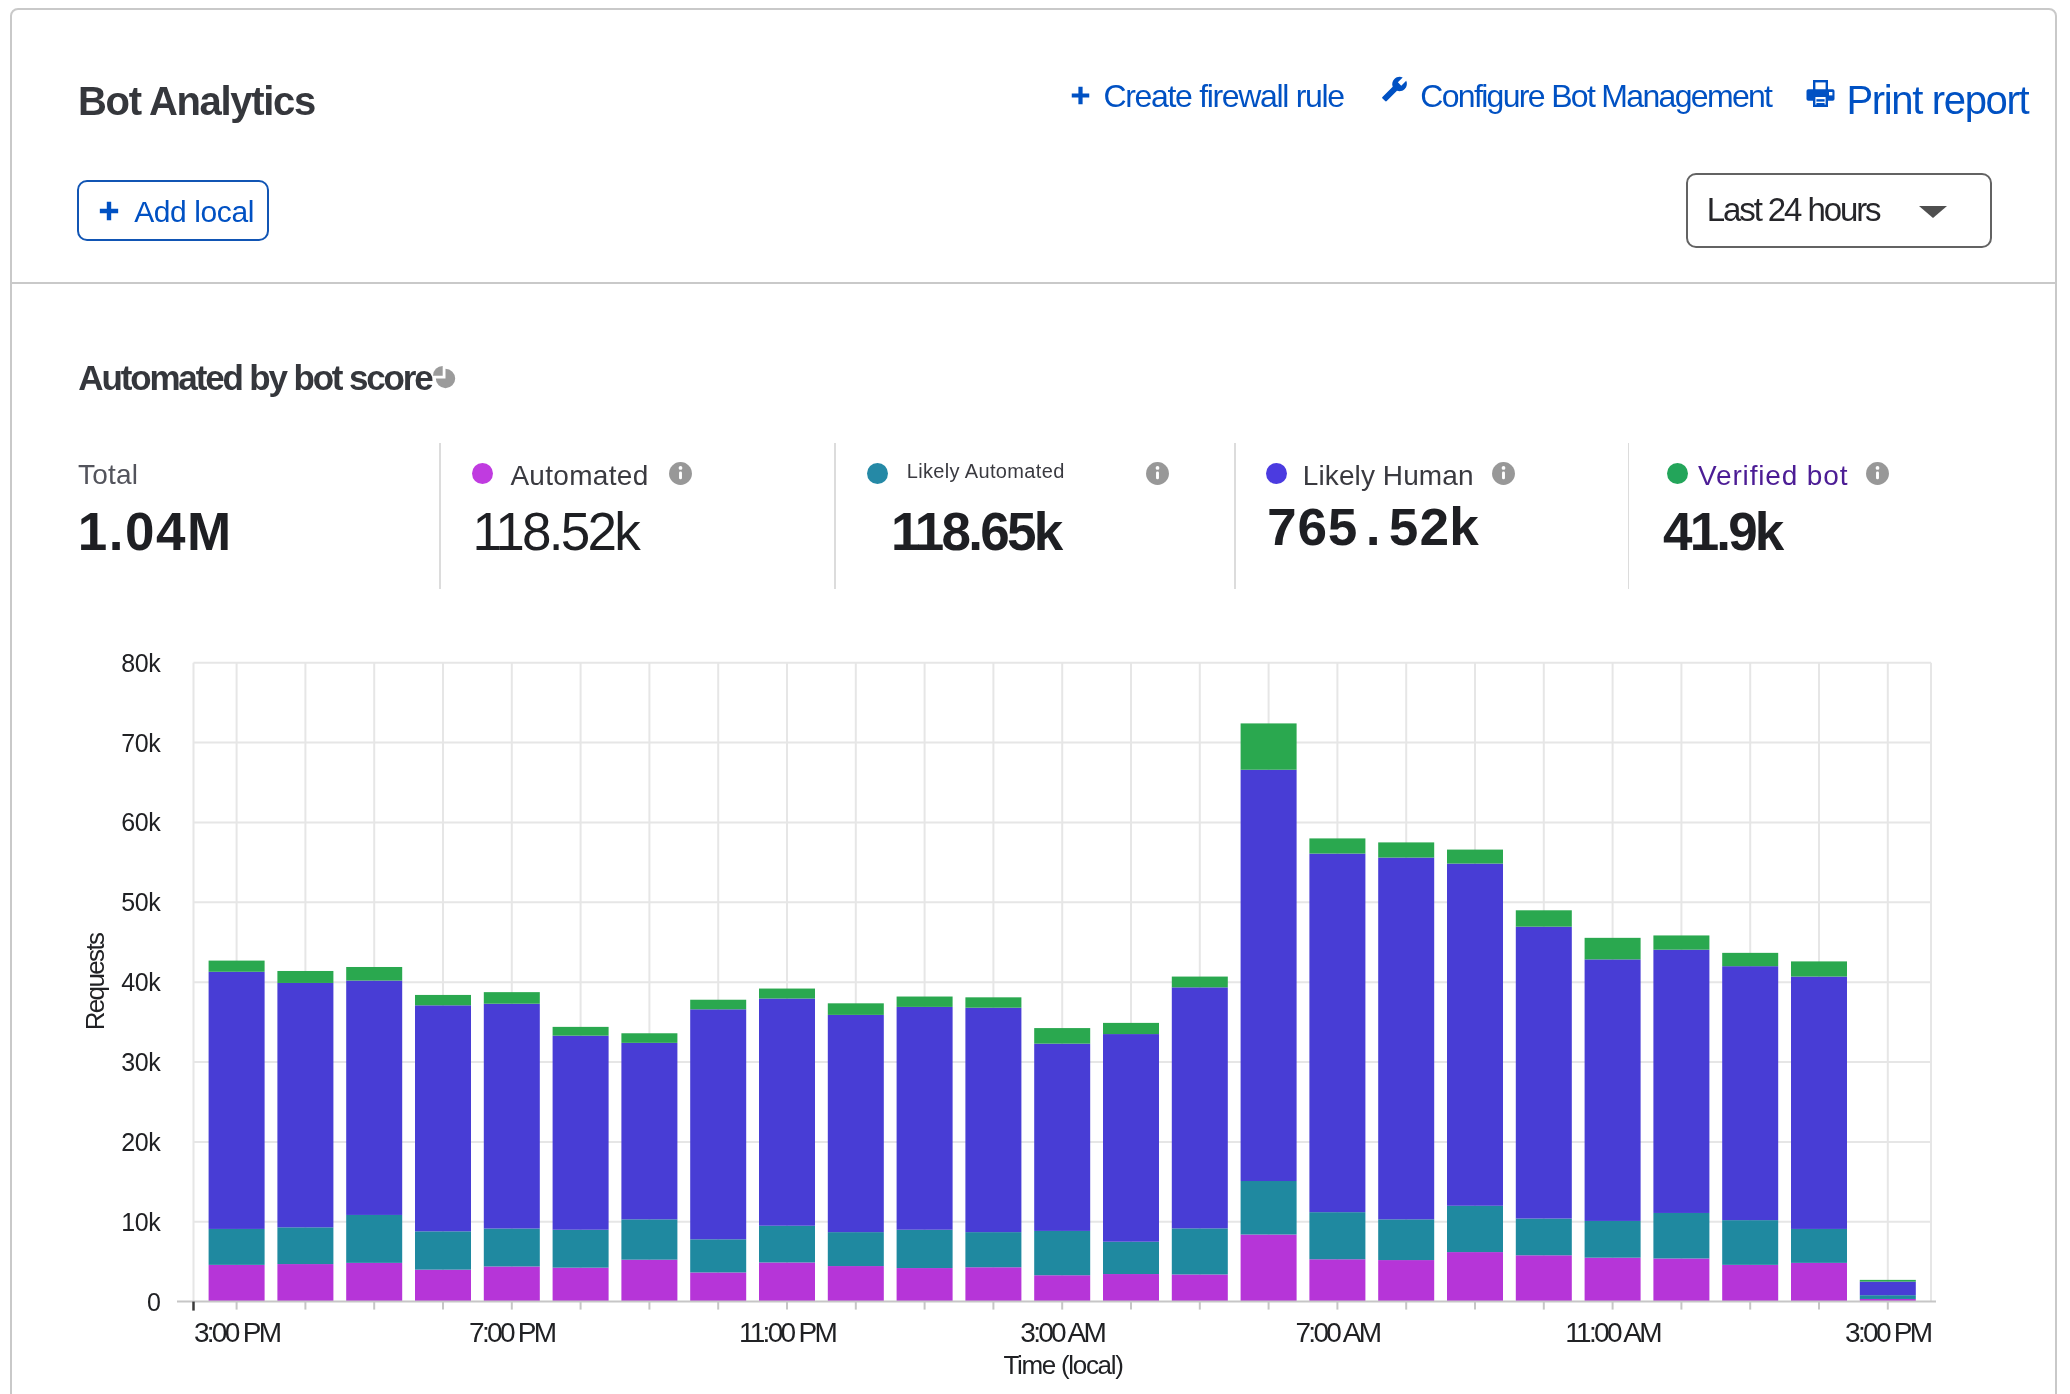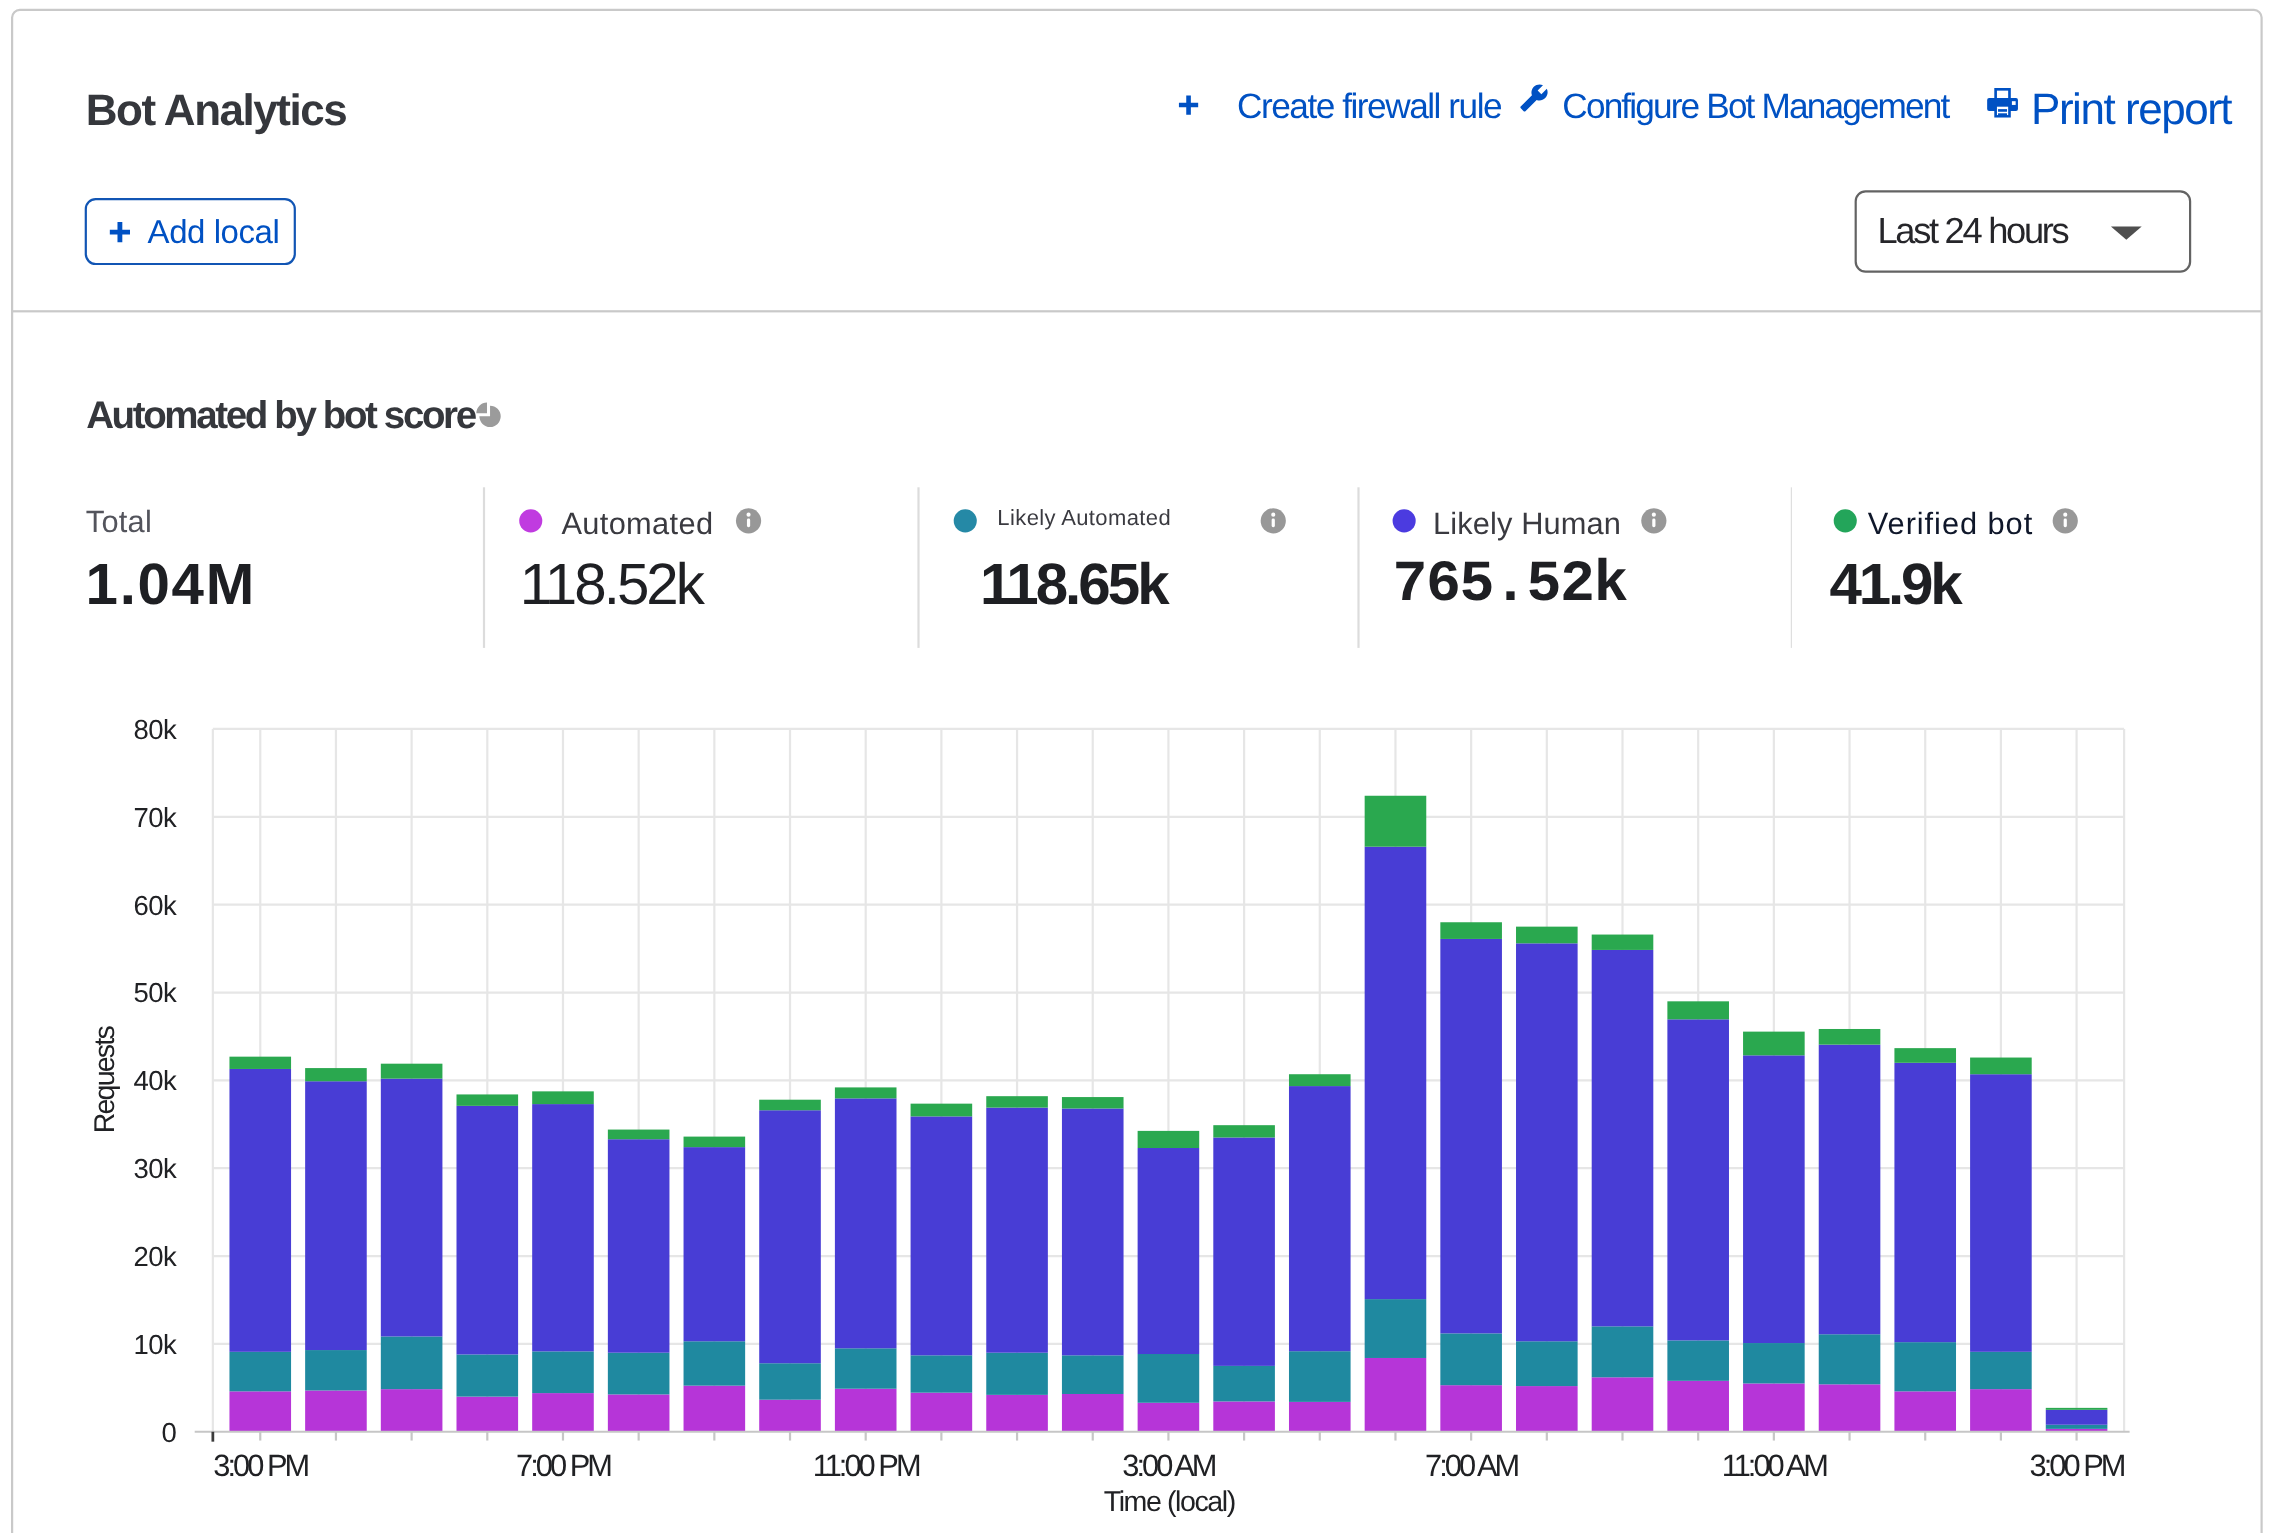--- a/index.html
+++ b/index.html
@@ -5,21 +5,21 @@
 html,body { width:2070px; height:1394px; background:#fff; font-family:"Liberation Sans", sans-serif; overflow:hidden; }
 .abs { position:absolute; }
 </style></head>
 <body>
 <div class="abs" style="left:10px;top:8px;width:2047px;height:1500px;border:2px solid #c9c9c9;border-radius:8px"></div>
 <div class="abs" style="left:11px;top:281.5px;width:2045px;height:2px;background:#c9c9c9"></div>
 <div class="abs" style="left:78px;top:78.5px;font-size:40px;font-weight:700;letter-spacing:-1.33px;color:#35373c;">Bot Analytics</div>
 <div class="abs" style="left:1069.6px;top:84.5px"><svg width="21" height="21" viewBox="0 0 24 24">
       <path d="M9.6 2h4.8v7.6H22v4.8h-7.6V22H9.6v-7.6H2V9.6h7.6z" fill="#0051c3"></path>
     </svg></div>
-<div class="abs" style="left:1103.5px;top:78px;font-size:32px;letter-spacing:-1.33px;color:#0051c3;margin-left:21px;">Create firewall rule</div>
+<div class="abs" style="left:1103.5px;top:78px;font-size:32px;letter-spacing:-1.33px;color:#0051c3;">Create firewall rule</div>
 <div class="abs" style="left:1380.5px;top:75px"><svg width="27" height="28" viewBox="0 0 24 24">
       <g transform="scale(-1,1) translate(-24,0)">
         <path d="M22.7 19l-9.1-9.1c.9-2.3.4-5-1.5-6.9-2-2-5-2.4-7.4-1.3L9 6 6 9 1.6 4.7C.4 7.1.9 10.1 2.9 12.1c1.9 1.9 4.6 2.4 6.9 1.5l9.1 9.1c.4.4 1 .4 1.4 0l2.3-2.3c.5-.4.5-1.1.1-1.4z" fill="#0051c3"></path>
       </g>
     </svg></div>
 <div class="abs" style="left:1420.3px;top:78px;font-size:32px;letter-spacing:-1.68px;color:#0051c3;">Configure Bot Management</div>
 <div class="abs" style="left:1805.5px;top:80px"><svg width="29" height="27" viewBox="0 0 29 27">
       <rect x="8.2" y="1.2" width="12.6" height="10" fill="#fff" stroke="#0051c3" stroke-width="2.4"></rect>
       <rect x="0.5" y="9.2" width="28" height="11.6" rx="1.8" fill="#0051c3"></rect>
       <rect x="23" y="12" width="3.4" height="3.4" fill="#fff"></rect>
@@ -65,21 +65,21 @@
 <div class="abs" style="left:870.9px;top:501px;font-size:53px;font-weight:700;letter-spacing:-2.7px;color:#1e1f23;margin-left:20px;">118.65k</div>
 <div class="abs" style="left:1266.1px;top:463.3px;width:21px;height:21px;border-radius:50%;background:#4b3be0"></div>
 <div class="abs" style="left:1302.8px;top:459.5px;font-size:28px;letter-spacing:0.1px;color:#3a3a40;">Likely Human</div>
 <svg width="25" height="25" viewBox="0 0 24 24" style="position:absolute;left:1491px;top:461px">
     <circle cx="12" cy="12" r="11" fill="#989898"></circle>
     <rect x="10.6" y="10" width="2.8" height="7.6" rx="1.3" fill="#fff"></rect>
     <circle cx="12" cy="6.6" r="1.8" fill="#fff"></circle>
   </svg>
 <div class="abs" style="left:1265.9px;top:501px;font-size:53px;font-weight:700;letter-spacing:-1.35px;color:#1e1f23;font-family:Liberation Mono, monospace;">765.52k</div>
 <div class="abs" style="left:1666.5px;top:463.3px;width:21px;height:21px;border-radius:50%;background:#23a55a"></div>
-<div class="abs" style="left:1698px;top:459.5px;font-size:28px;letter-spacing:0.85px;color:#0f172a;">Verified bot</div>
+<div class="abs" style="left:1698px;top:459.5px;font-size:28px;letter-spacing:0.85px;color:#4c1d95;">Verified bot</div>
 <svg width="25" height="25" viewBox="0 0 24 24" style="position:absolute;left:1865px;top:461px">
     <circle cx="12" cy="12" r="11" fill="#989898"></circle>
     <rect x="10.6" y="10" width="2.8" height="7.6" rx="1.3" fill="#fff"></rect>
     <circle cx="12" cy="6.6" r="1.8" fill="#fff"></circle>
   </svg>
 <div class="abs" style="left:1663.1px;top:501px;font-size:53px;font-weight:700;letter-spacing:-2.85px;color:#1e1f23;">41.9k</div>
 <div class="abs" style="left:0;top:0"><svg width="2070" height="1394" viewBox="0 0 2070 1394" font-family="Liberation Sans, sans-serif">
 <line x1="193.5" y1="1221.7" x2="1931.0" y2="1221.7" stroke="#e6e6e6" stroke-width="2"></line>
 <line x1="193.5" y1="1141.9" x2="1931.0" y2="1141.9" stroke="#e6e6e6" stroke-width="2"></line>
 <line x1="193.5" y1="1062.0" x2="1931.0" y2="1062.0" stroke="#e6e6e6" stroke-width="2"></line>

